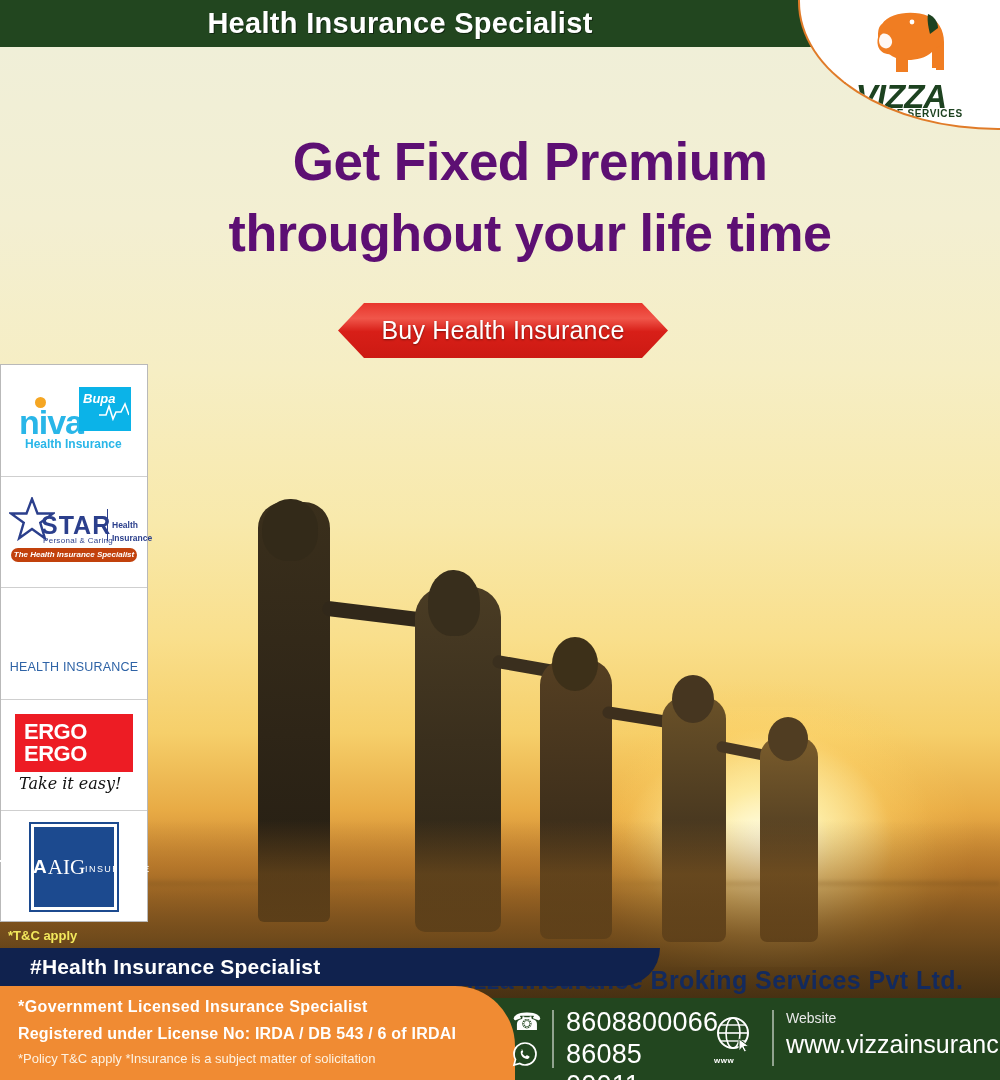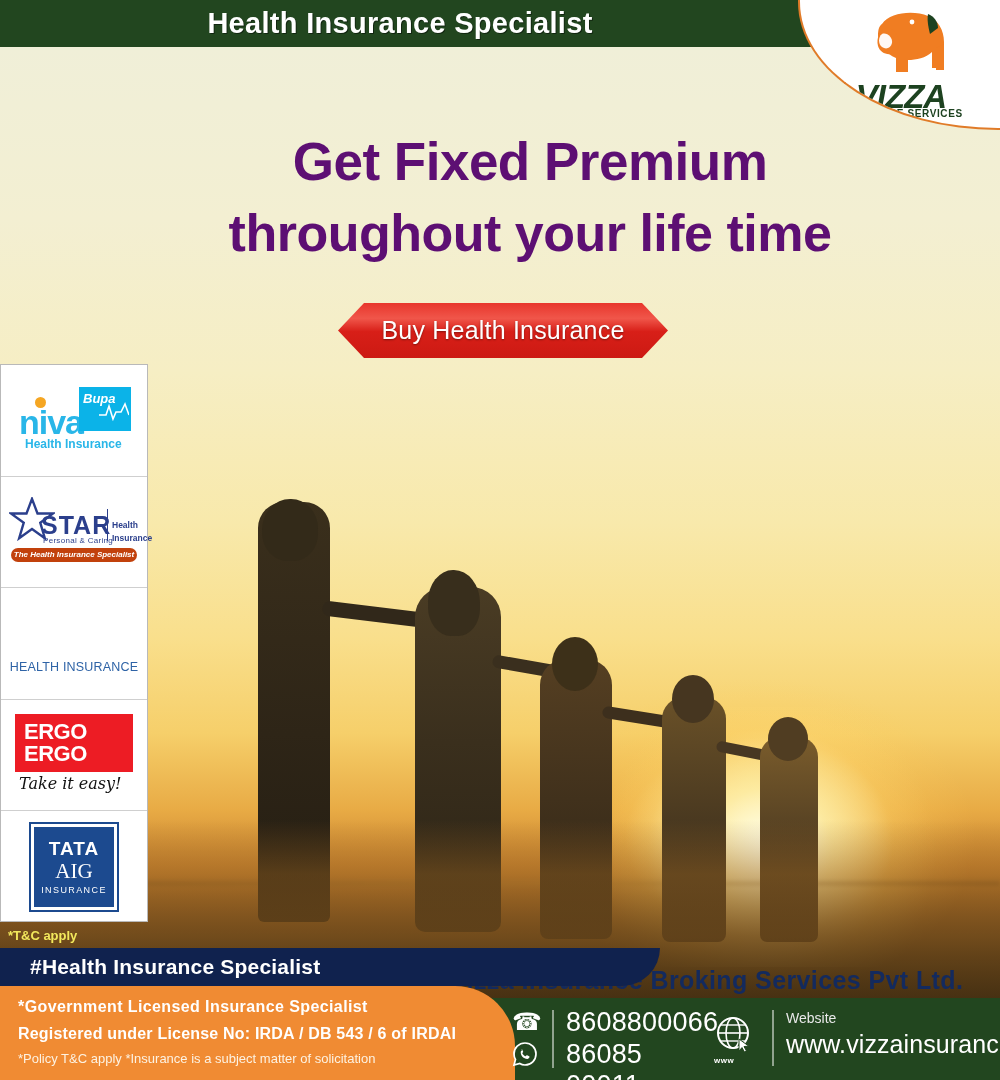--- a/index.html
+++ b/index.html
@@ -170,21 +170,21 @@
   .care-sub { position:absolute; left:0; top:56px; width:130px; text-align:center; font-size:12.5px; color:#2e63a6; letter-spacing:.2px; }
 
   
   .hdfc-logo { position:relative; width:118px; height:82px; }
   .hdfc-box { position:absolute; left:0; top:0; width:118px; height:58px; background:#ed1c24; display:flex; flex-direction:column; align-items:flex-start; justify-content:center; padding-left:9px; }
   .hdfc-l1,.hdfc-l2 { color:#fff; font-size:22px; font-weight:bold; line-height:.99; letter-spacing:-.5px; }
   .hdfc-tag { position:absolute; left:4px; top:60px; font-size:16px; color:#111; font-style:italic; font-family:"DejaVu Serif", serif; }
 
   
   .tata-logo { position:relative; width:86px; height:86px; background:#1c4a8f; border:3px solid #fff; outline:2px solid #1c4a8f;
-               display:flex; flex-direction:column; align-items:center; justify-content:center; }
+               display:flex; flex-direction:row; align-items:center; justify-content:center; }
   .tata-1 { color:#fff; font-size:19px; font-weight:bold; letter-spacing:1px; line-height:1.1; }
   .tata-2 { color:#fff; font-size:21px; line-height:1.05; font-family:"Liberation Serif", serif; }
   .tata-3 { color:#fff; font-size:9px; letter-spacing:1.4px; margin-top:3px; }
 
   .tc-apply {
     position:absolute; left:8px; top:928px; font-size:13px; color:#f2e85c; font-weight:bold;
   }
 
   
   .navyband {

